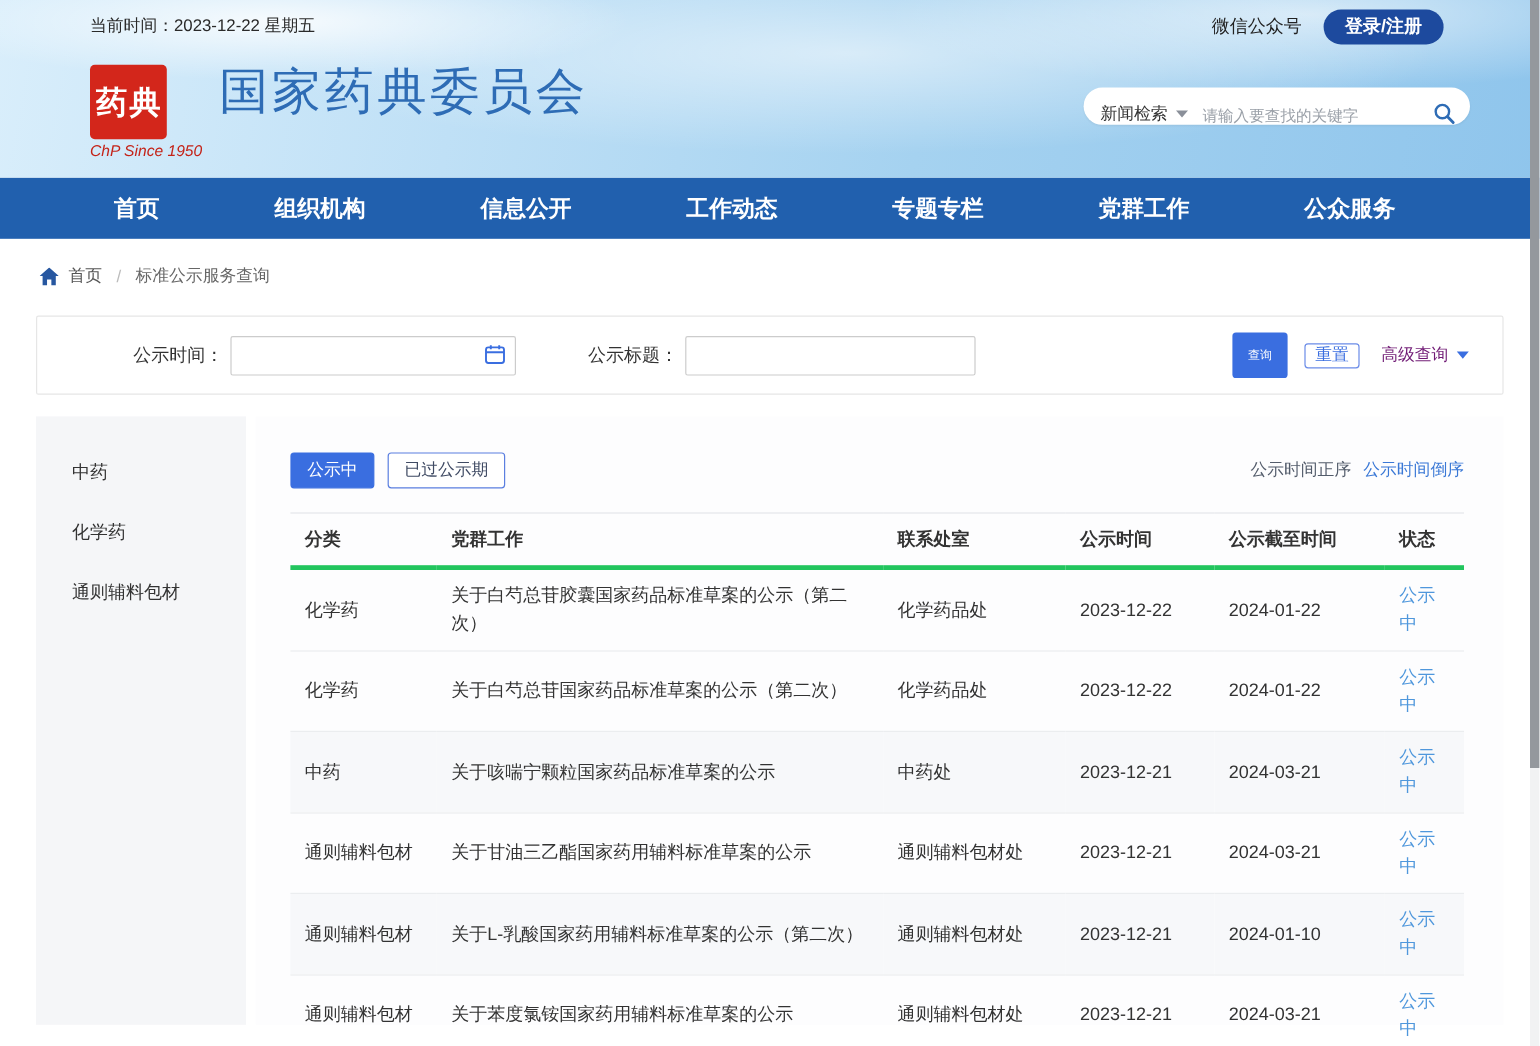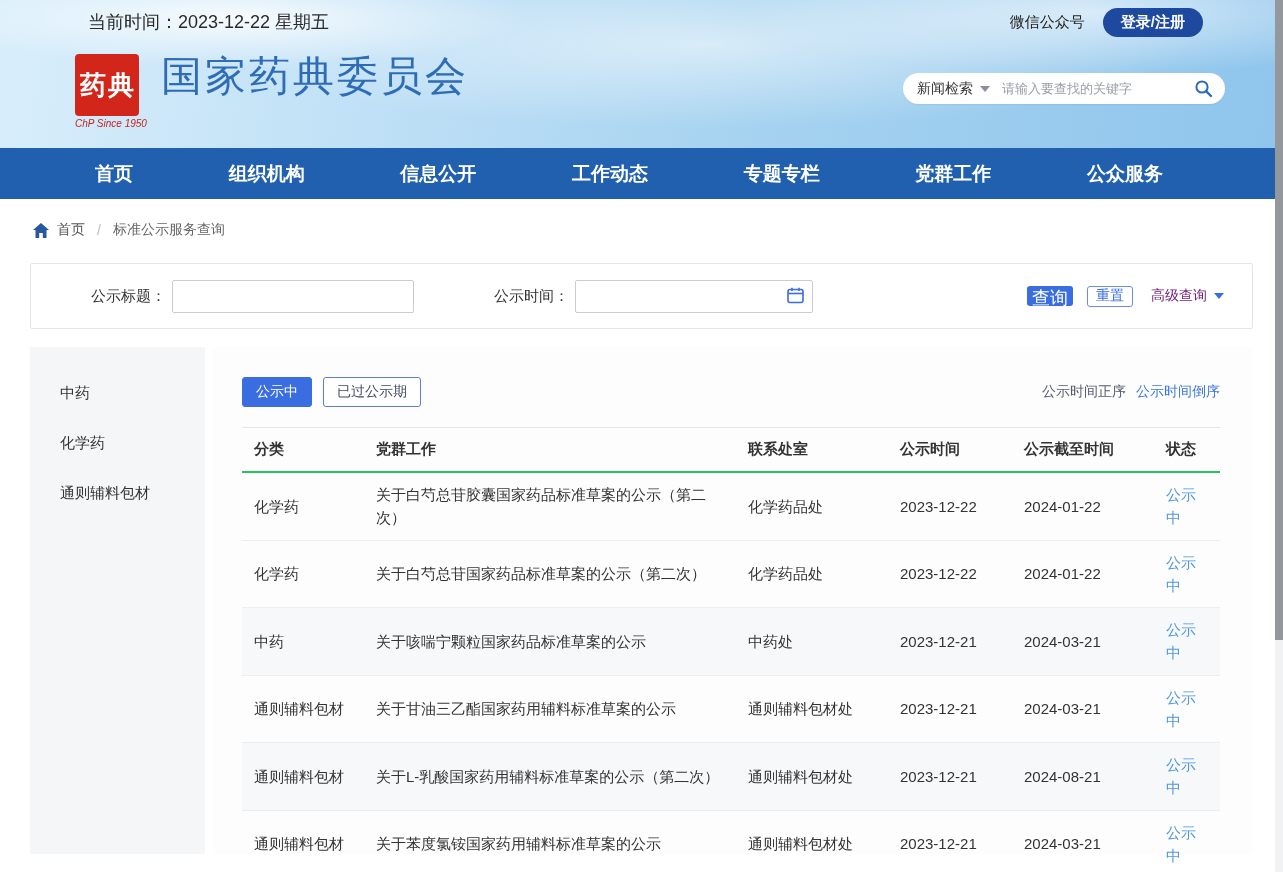--- a/index.html
+++ b/index.html
@@ -11,37 +11,37 @@
   
   .skyhead {
     height:148px; position:relative;
     background:
       radial-gradient(ellipse 420px 70px at 18% 12%, rgba(255,255,255,.85), rgba(255,255,255,0) 70%),
       radial-gradient(ellipse 700px 120px at 55% 30%, rgba(255,255,255,.55), rgba(255,255,255,0) 70%),
       radial-gradient(ellipse 500px 90px at 85% 8%, rgba(255,255,255,.6), rgba(255,255,255,0) 70%),
       linear-gradient(100deg,#d9eefb 0%, #bfe0f6 30%, #a5d2f0 60%, #8fc5ec 100%);
   }
   .topbar { height:36px; display:flex; align-items:center; justify-content:space-between; padding:0 80px 0 75px; }
-  .cur-time { font-size:18px; color:#2a2a2a; padding-top:8px;margin-left:13px; }
+  .cur-time { font-size:14px; color:#2a2a2a; padding-top:8px; }
   .topbar-right { display:flex; align-items:center; gap:18px; padding-top:8px; }
   .wechat { font-size:15px; color:#222; cursor:pointer; }
   .login-pill { background:#1d4a9e; color:#fff; font-size:15px; font-weight:bold; border:none; border-radius:15px; padding:5px 18px; cursor:pointer; }
 
   .brand-row { display:flex; align-items:flex-start; padding:18px 60px 0 75px; }
   .brand { display:flex; align-items:flex-start; gap:14px; cursor:pointer; }
   .seal { width:64px; height:62px; background:#d3261b; border-radius:4px; color:#fff;
           display:flex; align-items:center; justify-content:center; gap:2px;
           font-weight:bold; font-size:26px; line-height:1; letter-spacing:0; }
   .seal span { display:block; }
-  .seal-caption { font-size:10px; color:#c42318; font-style:italic; text-align:right; margin-top:2px; white-space:nowrap; }
+  .seal-caption { font-size:13px; color:#c42318; font-style:italic; text-align:right; margin-top:2px; white-space:nowrap; }
   .brand-text .cn { font-size:41px; font-weight:normal; color:#2e6cb5; letter-spacing:3px; line-height:1.1; }
   .brand-text .en { font-size:16px; color:#3a74b8; margin-top:4px; letter-spacing:.5px; }
 
   .search-pill { position:absolute; right:58px; top:73px; width:322px; height:31px; background:#fff; border-radius:16px;
-                 display:flex; align-items:center; padding:0 12px 0 14px; box-shadow:0 1px 2px rgba(0,0,0,.06); }
+                 display:flex; align-items:flex-end; padding:0 12px 0 14px; box-shadow:0 1px 2px rgba(0,0,0,.06); }
   .search-cat { font-size:14px; color:#333; white-space:nowrap; cursor:pointer; display:flex; align-items:center; gap:7px; }
   .caret-down { width:0; height:0; border-left:5px solid transparent; border-right:5px solid transparent; border-top:6px solid #8a8f99; }
   .search-input { flex:1; border:none; outline:none; font-size:13px; color:#333; margin-left:12px; background:transparent; }
   .search-input::placeholder { color:#9aa0a8; }
   .mag-btn { background:none; border:none; cursor:pointer; display:flex; align-items:center; }
 
   
   .mainnav { height:51px; background:#2160ae; display:flex; align-items:center; justify-content:space-between; padding:0 120px 0 95px; }
   .mainnav a { color:#fff; font-size:19px; font-weight:bold; text-decoration:none; cursor:pointer; }
 
@@ -55,42 +55,42 @@
                  display:flex; align-items:center; padding:0 28px 0 0; }
   .q-field { display:flex; align-items:center; }
   .q-label { font-size:15px; color:#333; }
   .q-label.first { margin-left:60px; }
   .q-label.second { margin-left:80px; }
   .text-input { width:242px; height:33px; border:1px solid #ccc; border-radius:2px; margin-left:6px; padding:0 8px; font-size:14px; outline:none; }
   .date-wrap { position:relative; margin-left:6px; }
   .date-input { width:238px; height:33px; border:1px solid #ccc; border-radius:2px; padding:0 32px 0 8px; font-size:14px; outline:none; }
   .date-icon { position:absolute; right:9px; top:7px; cursor:pointer; }
   .q-actions { margin-left:auto; display:flex; align-items:center; gap:14px; }
-  .btn-primary { background:#3a6ee0; color:#fff; font-size:18px; border:none; border-radius:3px; width:46px; height:20px; cursor:pointer; }
+  .btn-primary { background:#3a6ee0; color:#fff; font-size:10px; border:none; border-radius:3px; width:46px; height:38px; cursor:pointer; }
   .btn-ghost { background:#fff; color:#3a6ee0; font-size:14px; border:1px solid #6b8ce8; border-radius:3px; width:46px; height:21px; cursor:pointer; }
   .adv-link { color:#701a75; font-size:14px; display:flex; align-items:center; gap:7px; cursor:pointer; margin-left:4px; text-decoration:none; }
   .adv-caret { width:0; height:0; border-left:5px solid transparent; border-right:5px solid transparent; border-top:6px solid #3a6ee0; }
 
   
   .main { display:flex; margin:18px 30px 0 30px; height:507px; }
   .sidebar { width:175px; background:#f5f6f8; flex:none; padding:22px 0 0 30px; }
   .sidebar .side-item { display:block; font-size:15px; color:#333; padding:15px 0 16px 0; cursor:pointer; text-decoration:none; }
   .gutter { width:8px; flex:none; }
   .content { flex:1; background:#fdfdfe; padding:30px 33px 0 29px; }
 
   .list-head { display:flex; align-items:center; margin-bottom:20px; }
   .tab { height:30px; font-size:14px; border-radius:3px; padding:0 13px; cursor:pointer; }
   .tab.active { background:#3a6ee0; border:1px solid #3a6ee0; color:#fff; }
   .tab.inactive { background:#fff; border:1px solid #5b7fe0; color:#3f4a63; margin-left:11px; }
   .sorts { margin-left:auto; display:flex; align-items:center; gap:10px; font-size:14px; }
   .sort-asc { color:#535c6b; cursor:pointer; text-decoration:none; }
   .sort-desc { color:#3a78d6; cursor:pointer; text-decoration:none; }
 
   table.listing { width:100%; border-collapse:collapse; border-top:1px solid #e4e6e9; }
-  table.listing th { font-size:15px; color:#333; text-align:left; font-weight:bold; padding:12px 12px; border-bottom:2px solid #22c55e; white-space:nowrap; }
+  table.listing th { font-size:15px; color:#333; text-align:left; font-weight:bold; padding:12px 12px; border-bottom:4px solid #22c55e; white-space:nowrap; }
   table.listing td { font-size:15px; color:#333; padding:10px 12px; border-bottom:1px solid #ebedef; line-height:1.55; }
   table.listing tbody tr:nth-child(2n+3) { background:#f7f8fa; }
   td.c-title { cursor:pointer; }
   .status { color:#4f97dc; }
   col.c1{width:122px} col.c2{width:372px} col.c3{width:152px} col.c4{width:124px} col.c5{width:142px} col.c6{width:66px}
 
   
   .scrollbar { position:absolute; top:0; right:0; width:8px; height:872px; background:#f1f2f3; }
   .scroll-thumb { position:absolute; top:0; right:0; width:8px; height:640px; background:#94989d; border-radius:0; cursor:pointer; }
 
@@ -156,37 +156,37 @@
         <path d="M8 0 L16 7 H13.5 V15 H9.8 V10 H6.2 V15 H2.5 V7 H0 Z" fill="#2757a0"></path>
       </svg>
       <span>首页</span>
     </a>
     <span class="sep">/</span>
     <span>标准公示服务查询</span>
   </div>
 
   <div class="query-panel">
     <div class="q-field">
-      <span class="q-label first">公示标题：</span>
-      <input class="text-input" type="text" style="">
-    </div>
-    <div class="q-field">
       <span class="q-label second">公示时间：</span>
       <span class="date-wrap">
         <input class="date-input" type="text" style="">
         <span class="date-icon">
           <svg width="17" height="17" viewBox="0 0 17 17">
             <rect x="1" y="2.5" width="15" height="13" rx="2" fill="none" stroke="#3a6ee0" stroke-width="1.6"></rect>
             <line x1="1" y1="6.5" x2="16" y2="6.5" stroke="#3a6ee0" stroke-width="1.6"></line>
             <line x1="5" y1="0.8" x2="5" y2="4" stroke="#3a6ee0" stroke-width="1.6"></line>
             <line x1="12" y1="0.8" x2="12" y2="4" stroke="#3a6ee0" stroke-width="1.6"></line>
           </svg>
         </span>
       </span>
     </div>
+    <div class="q-field">
+      <span class="q-label first">公示标题：</span>
+      <input class="text-input" type="text" style="">
+    </div>
     <div class="q-actions">
       <button class="btn-primary">查询</button>
       <button class="btn-ghost">重置</button>
       <a class="adv-link">
         <span>高级查询</span>
         <span class="adv-caret"></span>
       </a>
     </div>
   </div>
 
@@ -258,21 +258,21 @@
             <td>通则辅料包材处</td>
             <td>2023-12-21</td>
             <td>2024-03-21</td>
             <td><span class="status">公示中</span></td>
           </tr>
           <tr>
             <td>通则辅料包材</td>
             <td class="c-title">关于L-乳酸国家药用辅料标准草案的公示（第二次）</td>
             <td>通则辅料包材处</td>
             <td>2023-12-21</td>
-            <td>2024-08-21</td>
+            <td>2024-01-10</td>
             <td><span class="status">公示中</span></td>
           </tr>
           <tr>
             <td>通则辅料包材</td>
             <td class="c-title">关于苯度氯铵国家药用辅料标准草案的公示</td>
             <td>通则辅料包材处</td>
             <td>2023-12-21</td>
             <td>2024-03-21</td>
             <td><span class="status">公示中</span></td>
           </tr>

